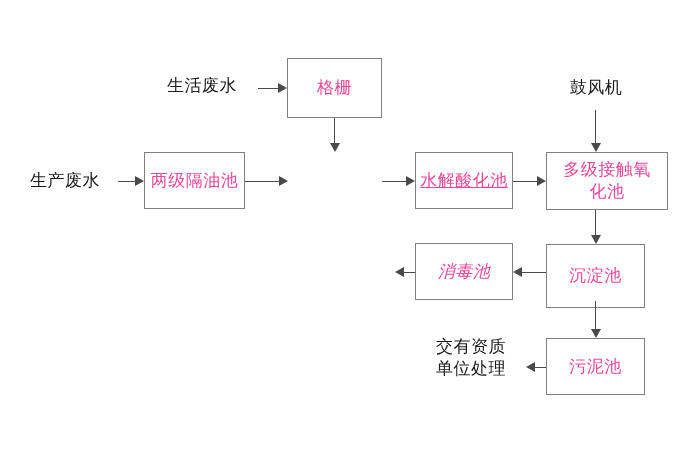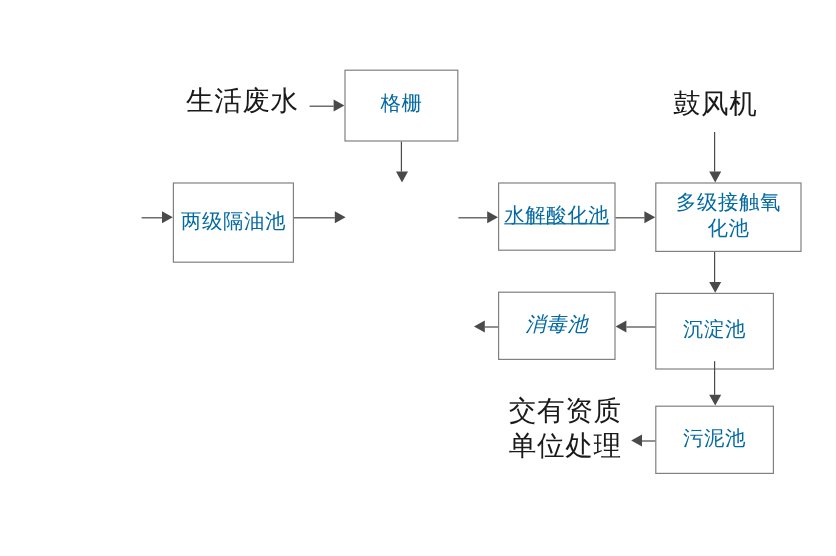--- a/index.html
+++ b/index.html
@@ -17,35 +17,35 @@
   }
   .node {
     position: absolute;
     box-sizing: border-box;
     border: 1px solid #808080;
     background: #ffffff;
     display: flex;
     align-items: center;
     justify-content: center;
     text-align: center;
-    color: #0369a1;
+    color: #ec4899;
     font-size: 17px;
     line-height: 1.28;
     letter-spacing: 0.5px;
     white-space: pre-line;
   }
   .label {
     position: absolute;
     box-sizing: border-box;
     display: flex;
     align-items: center;
     justify-content: center;
     text-align: center;
     color: #1a1a1a;
-    font-size: 23px;
+    font-size: 17px;
     line-height: 1.28;
     letter-spacing: 0.5px;
     white-space: pre-line;
   }
   
   .conn {
     position: absolute;
   }
   .conn .shaft-h {
     position: absolute;
@@ -84,21 +84,21 @@
 </style>
 </head>
 <body>
 
 <div id="canvas">
 
   <div class="node" style="left:287px; top:58px; width:95px; height:60px;">
     <span>格栅</span>
   </div>
 
-  <div class="node" style="left:144px; top:152px; width:101px; height:67px;">
+  <div class="node" style="left:144px; top:152px; width:101px; height:57px;">
     <span>两级隔油池</span>
   </div>
 
 
   <div class="node" style="left:415px; top:152px; width:98px; height:57px;text-decoration:underline;">
     <span>水解酸化池</span>
   </div>
 
   <div class="node" style="left:546px; top:152px; width:122px; height:58px;">
     <span>多级接触氧
@@ -118,20 +118,23 @@
   </div>
 
   <div class="label" style="left:155px; top:72px; width:94px; height:28px;">
     <span>生活废水</span>
   </div>
 
   <div class="label" style="left:549px; top:74px; width:94px; height:28px;">
     <span>鼓风机</span>
   </div>
 
+  <div class="label" style="left:18px; top:167px; width:94px; height:28px;">
+    <span>生产废水</span>
+  </div>
 
 
   <div class="label" style="left:424px; top:336px; width:94px; height:44px;justify-content:center;">
     <span>交有资质
 单位处理</span>
   </div>
 
   <div class="conn">
     <div class="shaft-h" style="left:258px; top:88px; width:20px;"></div>
     <div class="head head-right" style="left:278px; top:83px;"></div>

